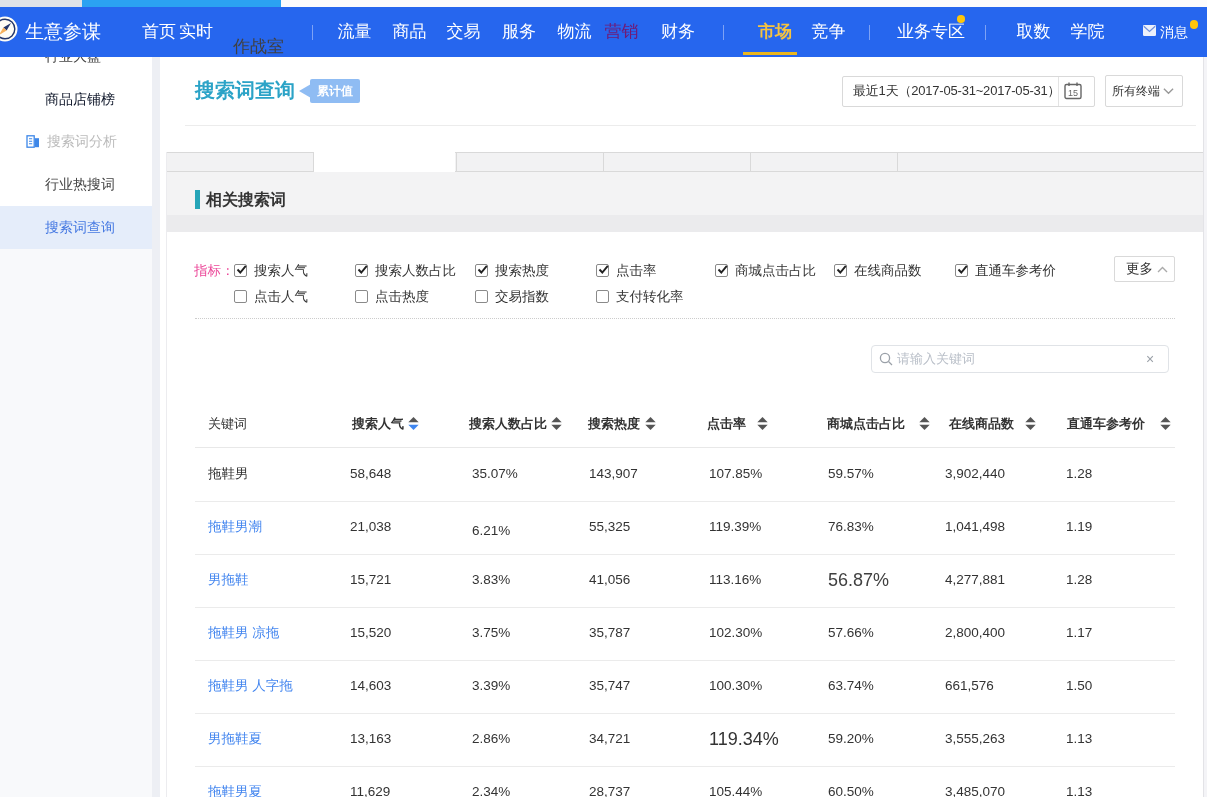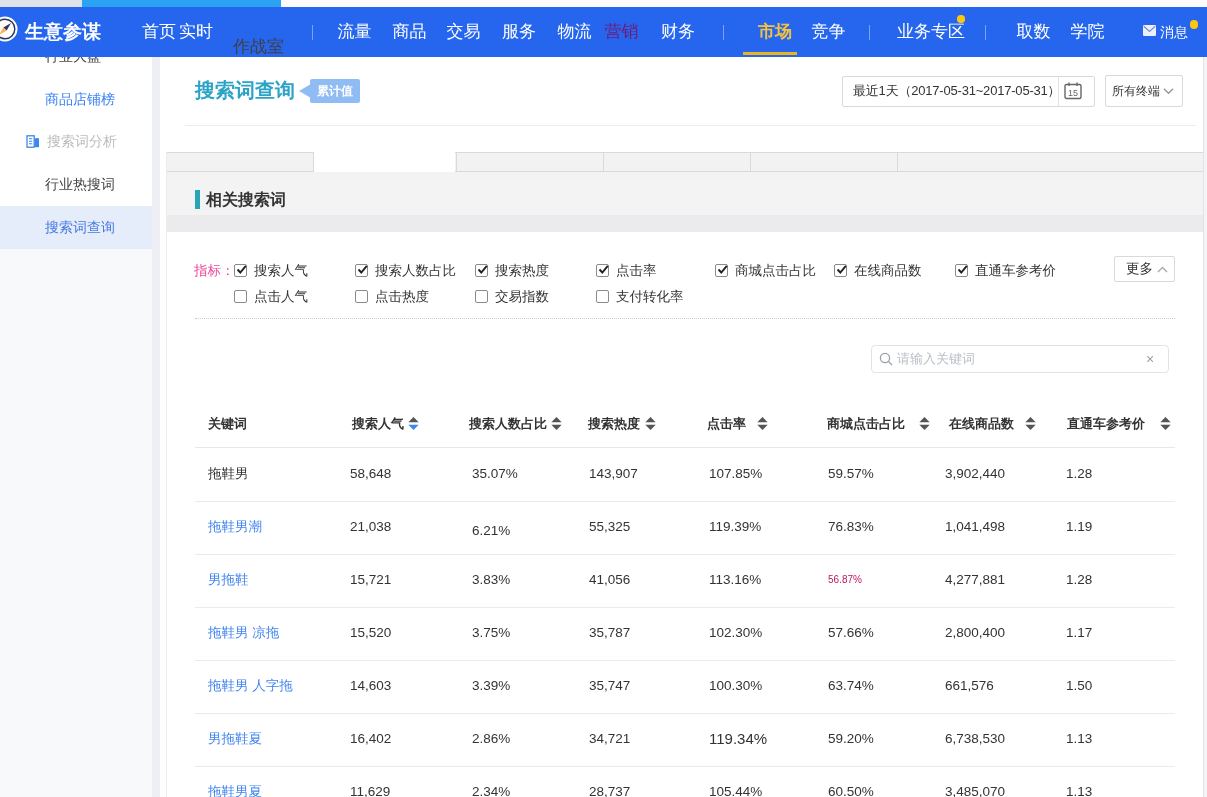--- a/index.html
+++ b/index.html
@@ -6,40 +6,40 @@
 .ab{position:absolute}
 </style></head><body>
 
 <div class="ab" style="left:0;top:0;width:82px;height:7px;background:#dfe2e8"></div>
 <div class="ab" style="left:82px;top:0;width:199px;height:7px;background:#2ba2f2"></div>
 <div class="ab" style="left:281px;top:0;width:926px;height:7px;background:#fbfbfc"></div>
 <div class="ab" style="left:0;top:7px;width:160px;height:241px;background:#fff"></div>
 <div class="ab" style="left:0;top:248px;width:160px;height:549px;background:#f8f9fb"></div>
 <div class="ab" style="left:152px;top:57px;width:8px;height:740px;background:#edeff4"></div>
 <div class="ab" style="left:45px;top:47px;width:110px;height:18px;line-height:18px;font-size:14px;color:#444">行业大盘</div>
-<div class="ab" style="left:45px;top:89.6px;width:110px;height:18px;line-height:18px;font-size:14px;color:#3b82f6">商品店铺榜</div>
+<div class="ab" style="left:45px;top:89.6px;width:110px;height:18px;line-height:18px;font-size:14px;color:#0f172a">商品店铺榜</div>
 <div class="ab" style="left:45px;top:175.2px;width:110px;height:18px;line-height:18px;font-size:14px;color:#444">行业热搜词</div>
 <svg class="ab" style="left:26px;top:134px" width="14" height="14" viewBox="0 0 14 14">
     <rect x="1" y="1.8" width="7.2" height="11.4" fill="none" stroke="#3d87e8" stroke-width="1.3"></rect>
     <rect x="8.8" y="4.2" width="4.2" height="9" fill="#3d87e8"></rect>
     <path d="M3 4.8h3.2M3 7.3h3.2M3 9.8h3.2" stroke="#3d87e8" stroke-width="1.1"></path>
   </svg>
 <div class="ab" style="left:47px;top:132.4px;width:110px;height:18px;line-height:18px;font-size:14px;color:#bbb">搜索词分析</div>
 <div class="ab" style="left:0;top:205.5px;width:151.5px;height:43px;background:#e5edfa"></div>
 <div class="ab" style="left:45px;top:218px;width:110px;height:18px;line-height:18px;font-size:14px;color:#4679e2">搜索词查询</div>
 <div class="ab" style="left:1202.5px;top:57px;width:1.5px;height:740px;background:#e3e3e7"></div>
 <div class="ab" style="left:1204px;top:57px;width:3px;height:740px;background:#f4f4f7"></div>
 <div class="ab" style="left:0;top:7px;width:1207px;height:50px;background:#2666ee"></div>
 <svg class="ab" style="left:-8px;top:16px" width="26" height="26" viewBox="0 0 26 26">
     <circle cx="13" cy="13" r="11.5" fill="#fffdf6" stroke="#fffdf6" stroke-width="2"></circle>
     <circle cx="13" cy="13" r="9.8" fill="#fffdf6" stroke="#23366b" stroke-width="1.4"></circle>
     <path d="M19 7 L14.6 14.6 L11.4 11.4 Z" fill="#23366b"></path>
     <path d="M7 19 L11.4 11.4 L14.6 14.6 Z" fill="#f7b15c"></path>
   </svg>
-<div class="ab" style="left:25px;top:7px;height:50px;line-height:50px;font-size:19px;font-weight:bold;color:#fff">生意参谋</div>
+<div class="ab" style="left:25px;top:7px;height:50px;line-height:50px;font-size:19px;font-weight:normal;color:#fff">生意参谋</div>
 <div class="ab" style="left:142px;top:7px;height:50px;line-height:50px;font-size:17px;color:#fff;white-space:nowrap">首页</div>
 <div class="ab" style="left:179.0px;top:7px;height:50px;line-height:50px;font-size:17px;color:#fff;white-space:nowrap">实时</div>
 <div class="ab" style="left:233.0px;top:22px;height:50px;line-height:50px;font-size:17px;color:#404040;white-space:nowrap">作战室</div>
 <div class="ab" style="left:337.5px;top:7px;height:50px;line-height:50px;font-size:17px;color:#fff;white-space:nowrap">流量</div>
 <div class="ab" style="left:392.5px;top:7px;height:50px;line-height:50px;font-size:17px;color:#fff;white-space:nowrap">商品</div>
 <div class="ab" style="left:446.5px;top:7px;height:50px;line-height:50px;font-size:17px;color:#fff;white-space:nowrap">交易</div>
 <div class="ab" style="left:502.0px;top:7px;height:50px;line-height:50px;font-size:17px;color:#fff;white-space:nowrap">服务</div>
 <div class="ab" style="left:557.5px;top:7px;height:50px;line-height:50px;font-size:17px;color:#fff;white-space:nowrap">物流</div>
 <div class="ab" style="left:604.5px;top:7px;height:50px;line-height:50px;font-size:17px;color:#701a75;white-space:nowrap">营销</div>
 <div class="ab" style="left:661.0px;top:7px;height:50px;line-height:50px;font-size:17px;color:#fff;white-space:nowrap">财务</div>
@@ -142,21 +142,21 @@
     <path d="M1 6 L5.5 1.5 L10 6" fill="none" stroke="#aaa" stroke-width="1.4"></path>
   </svg>
 <div class="ab" style="left:195px;top:318px;width:980px;height:0;border-top:1px dotted #ccc"></div>
 <div class="ab" style="left:871px;top:345px;width:298px;height:28px;border:1px solid #e0e3e7;border-radius:4px;background:#fff"></div>
 <svg class="ab" style="left:879px;top:352px" width="14" height="14" viewBox="0 0 14 14">
     <circle cx="6" cy="6" r="4.6" fill="none" stroke="#9aa0a8" stroke-width="1.3"></circle>
     <path d="M9.5 9.5 L13 13" stroke="#9aa0a8" stroke-width="1.3"></path>
   </svg>
 <div class="ab" style="left:897px;top:345px;height:28px;line-height:28px;font-size:13px;color:#b9bfc8">请输入关键词</div>
 <div class="ab" style="left:1146px;top:345px;height:28px;line-height:28px;font-size:14px;color:#9aa0a8">×</div>
-<div class="ab" style="left:208px;top:416px;height:15px;line-height:15px;font-size:13px;font-weight:bold;color:#333">关键词</div>
+<div class="ab" style="left:208px;top:416px;height:15px;line-height:15px;font-size:13px;font-weight:normal;color:#333">关键词</div>
 <div class="ab" style="left:352px;top:416px;height:15px;line-height:15px;font-size:13px;font-weight:bold;color:#333">搜索人气</div>
 <div class="ab" style="left:469px;top:416px;height:15px;line-height:15px;font-size:13px;font-weight:bold;color:#333">搜索人数占比</div>
 <div class="ab" style="left:588px;top:416px;height:15px;line-height:15px;font-size:13px;font-weight:bold;color:#333">搜索热度</div>
 <div class="ab" style="left:707px;top:416px;height:15px;line-height:15px;font-size:13px;font-weight:bold;color:#333">点击率</div>
 <div class="ab" style="left:827px;top:416px;height:15px;line-height:15px;font-size:13px;font-weight:bold;color:#333">商城点击占比</div>
 <div class="ab" style="left:949px;top:416px;height:15px;line-height:15px;font-size:13px;font-weight:bold;color:#333">在线商品数</div>
 <div class="ab" style="left:1067px;top:416px;height:15px;line-height:15px;font-size:13px;font-weight:bold;color:#333">直通车参考价</div>
 <svg style="position:absolute;left:408px;top:417px" width="11" height="13" viewBox="0 0 11 13">
     <path d="M5.5 0 L10.7 5.3 H0.3 Z" fill="#555"></path>
     <path d="M5.5 13 L10.7 7.7 H0.3 Z" fill="#3f86f0"></path>
@@ -202,21 +202,21 @@
 <div class="ab" style="left:709px;top:519.0px;height:16px;line-height:16px;font-size:13.5px;color:#333">119.39%</div>
 <div class="ab" style="left:828px;top:519.0px;height:16px;line-height:16px;font-size:13.5px;color:#333">76.83%</div>
 <div class="ab" style="left:945px;top:519.0px;height:16px;line-height:16px;font-size:13.5px;color:#333">1,041,498</div>
 <div class="ab" style="left:1066px;top:519.0px;height:16px;line-height:16px;font-size:13.5px;color:#333">1.19</div>
 <div class="ab" style="left:195px;top:553.5px;width:980px;height:1px;background:#ebebeb"></div>
 <div class="ab" style="left:208px;top:572.0px;height:16px;line-height:16px;font-size:13.5px;color:#4285ef;white-space:nowrap">男拖鞋</div>
 <div class="ab" style="left:350px;top:572.0px;height:16px;line-height:16px;font-size:13.5px;color:#333">15,721</div>
 <div class="ab" style="left:472px;top:572.0px;height:16px;line-height:16px;font-size:13.5px;color:#333">3.83%</div>
 <div class="ab" style="left:589px;top:572.0px;height:16px;line-height:16px;font-size:13.5px;color:#333">41,056</div>
 <div class="ab" style="left:709px;top:572.0px;height:16px;line-height:16px;font-size:13.5px;color:#333">113.16%</div>
-<div class="ab" style="left:828px;top:572.0px;height:16px;line-height:16px;font-size:10px;color:#be185d">56.87%</div>
+<div class="ab" style="left:828px;top:572.0px;height:16px;line-height:16px;font-size:18px;color:#404040">56.87%</div>
 <div class="ab" style="left:945px;top:572.0px;height:16px;line-height:16px;font-size:13.5px;color:#333">4,277,881</div>
 <div class="ab" style="left:1066px;top:572.0px;height:16px;line-height:16px;font-size:13.5px;color:#333">1.28</div>
 <div class="ab" style="left:195px;top:606.5px;width:980px;height:1px;background:#ebebeb"></div>
 <div class="ab" style="left:208px;top:625.0px;height:16px;line-height:16px;font-size:13.5px;color:#4285ef;white-space:nowrap">拖鞋男 凉拖</div>
 <div class="ab" style="left:350px;top:625.0px;height:16px;line-height:16px;font-size:13.5px;color:#333">15,520</div>
 <div class="ab" style="left:472px;top:625.0px;height:16px;line-height:16px;font-size:13.5px;color:#333">3.75%</div>
 <div class="ab" style="left:589px;top:625.0px;height:16px;line-height:16px;font-size:13.5px;color:#333">35,787</div>
 <div class="ab" style="left:709px;top:625.0px;height:16px;line-height:16px;font-size:13.5px;color:#333">102.30%</div>
 <div class="ab" style="left:828px;top:625.0px;height:16px;line-height:16px;font-size:13.5px;color:#333">57.66%</div>
 <div class="ab" style="left:945px;top:625.0px;height:16px;line-height:16px;font-size:13.5px;color:#333">2,800,400</div>
@@ -225,26 +225,26 @@
 <div class="ab" style="left:208px;top:678.0px;height:16px;line-height:16px;font-size:13.5px;color:#4285ef;white-space:nowrap">拖鞋男 人字拖</div>
 <div class="ab" style="left:350px;top:678.0px;height:16px;line-height:16px;font-size:13.5px;color:#333">14,603</div>
 <div class="ab" style="left:472px;top:678.0px;height:16px;line-height:16px;font-size:13.5px;color:#333">3.39%</div>
 <div class="ab" style="left:589px;top:678.0px;height:16px;line-height:16px;font-size:13.5px;color:#333">35,747</div>
 <div class="ab" style="left:709px;top:678.0px;height:16px;line-height:16px;font-size:13.5px;color:#333">100.30%</div>
 <div class="ab" style="left:828px;top:678.0px;height:16px;line-height:16px;font-size:13.5px;color:#333">63.74%</div>
 <div class="ab" style="left:945px;top:678.0px;height:16px;line-height:16px;font-size:13.5px;color:#333">661,576</div>
 <div class="ab" style="left:1066px;top:678.0px;height:16px;line-height:16px;font-size:13.5px;color:#333">1.50</div>
 <div class="ab" style="left:195px;top:712.5px;width:980px;height:1px;background:#ebebeb"></div>
 <div class="ab" style="left:208px;top:731.0px;height:16px;line-height:16px;font-size:13.5px;color:#4285ef;white-space:nowrap">男拖鞋夏</div>
-<div class="ab" style="left:350px;top:731.0px;height:16px;line-height:16px;font-size:13.5px;color:#333">16,402</div>
+<div class="ab" style="left:350px;top:731.0px;height:16px;line-height:16px;font-size:13.5px;color:#333">13,163</div>
 <div class="ab" style="left:472px;top:731.0px;height:16px;line-height:16px;font-size:13.5px;color:#333">2.86%</div>
 <div class="ab" style="left:589px;top:731.0px;height:16px;line-height:16px;font-size:13.5px;color:#333">34,721</div>
-<div class="ab" style="left:709px;top:731.0px;height:16px;line-height:16px;font-size:15px;color:#333">119.34%</div>
+<div class="ab" style="left:709px;top:731.0px;height:16px;line-height:16px;font-size:18px;color:#333">119.34%</div>
 <div class="ab" style="left:828px;top:731.0px;height:16px;line-height:16px;font-size:13.5px;color:#333">59.20%</div>
-<div class="ab" style="left:945px;top:731.0px;height:16px;line-height:16px;font-size:13.5px;color:#333">6,738,530</div>
+<div class="ab" style="left:945px;top:731.0px;height:16px;line-height:16px;font-size:13.5px;color:#333">3,555,263</div>
 <div class="ab" style="left:1066px;top:731.0px;height:16px;line-height:16px;font-size:13.5px;color:#333">1.13</div>
 <div class="ab" style="left:195px;top:765.5px;width:980px;height:1px;background:#ebebeb"></div>
 <div class="ab" style="left:208px;top:784.0px;height:16px;line-height:16px;font-size:13.5px;color:#4285ef;white-space:nowrap">拖鞋男夏</div>
 <div class="ab" style="left:350px;top:784.0px;height:16px;line-height:16px;font-size:13.5px;color:#333">11,629</div>
 <div class="ab" style="left:472px;top:784.0px;height:16px;line-height:16px;font-size:13.5px;color:#333">2.34%</div>
 <div class="ab" style="left:589px;top:784.0px;height:16px;line-height:16px;font-size:13.5px;color:#333">28,737</div>
 <div class="ab" style="left:709px;top:784.0px;height:16px;line-height:16px;font-size:13.5px;color:#333">105.44%</div>
 <div class="ab" style="left:828px;top:784.0px;height:16px;line-height:16px;font-size:13.5px;color:#333">60.50%</div>
 <div class="ab" style="left:945px;top:784.0px;height:16px;line-height:16px;font-size:13.5px;color:#333">3,485,070</div>
 <div class="ab" style="left:1066px;top:784.0px;height:16px;line-height:16px;font-size:13.5px;color:#333">1.13</div>

